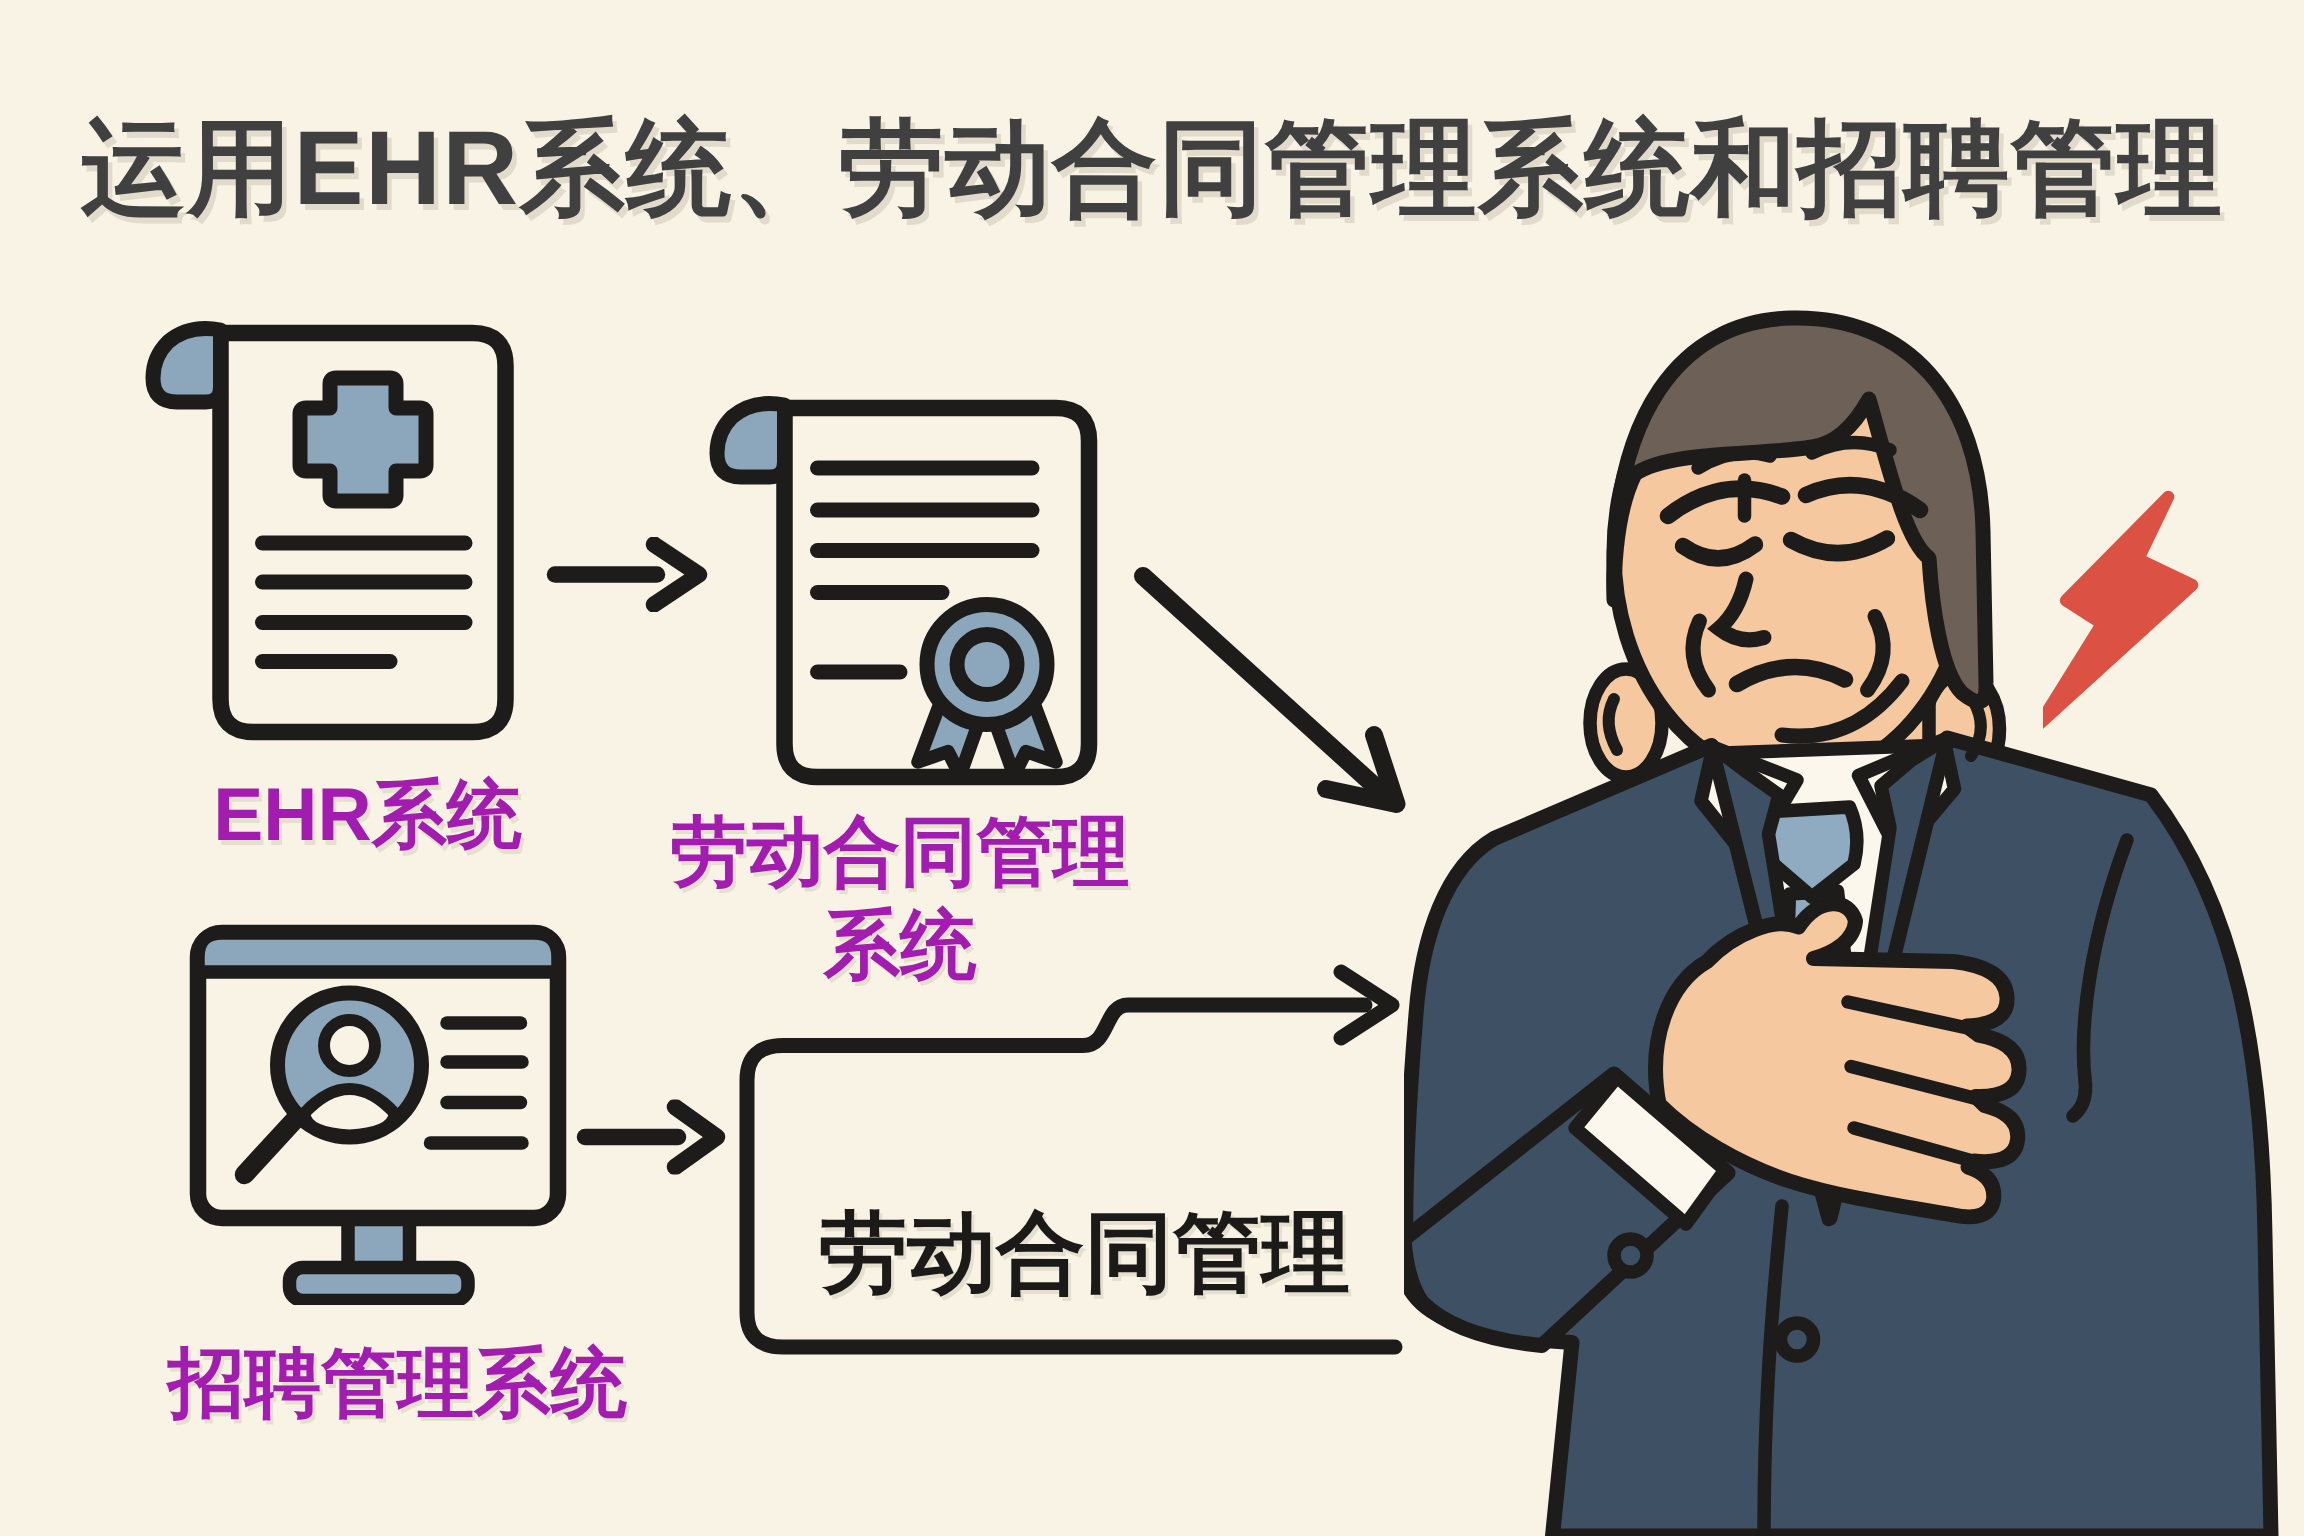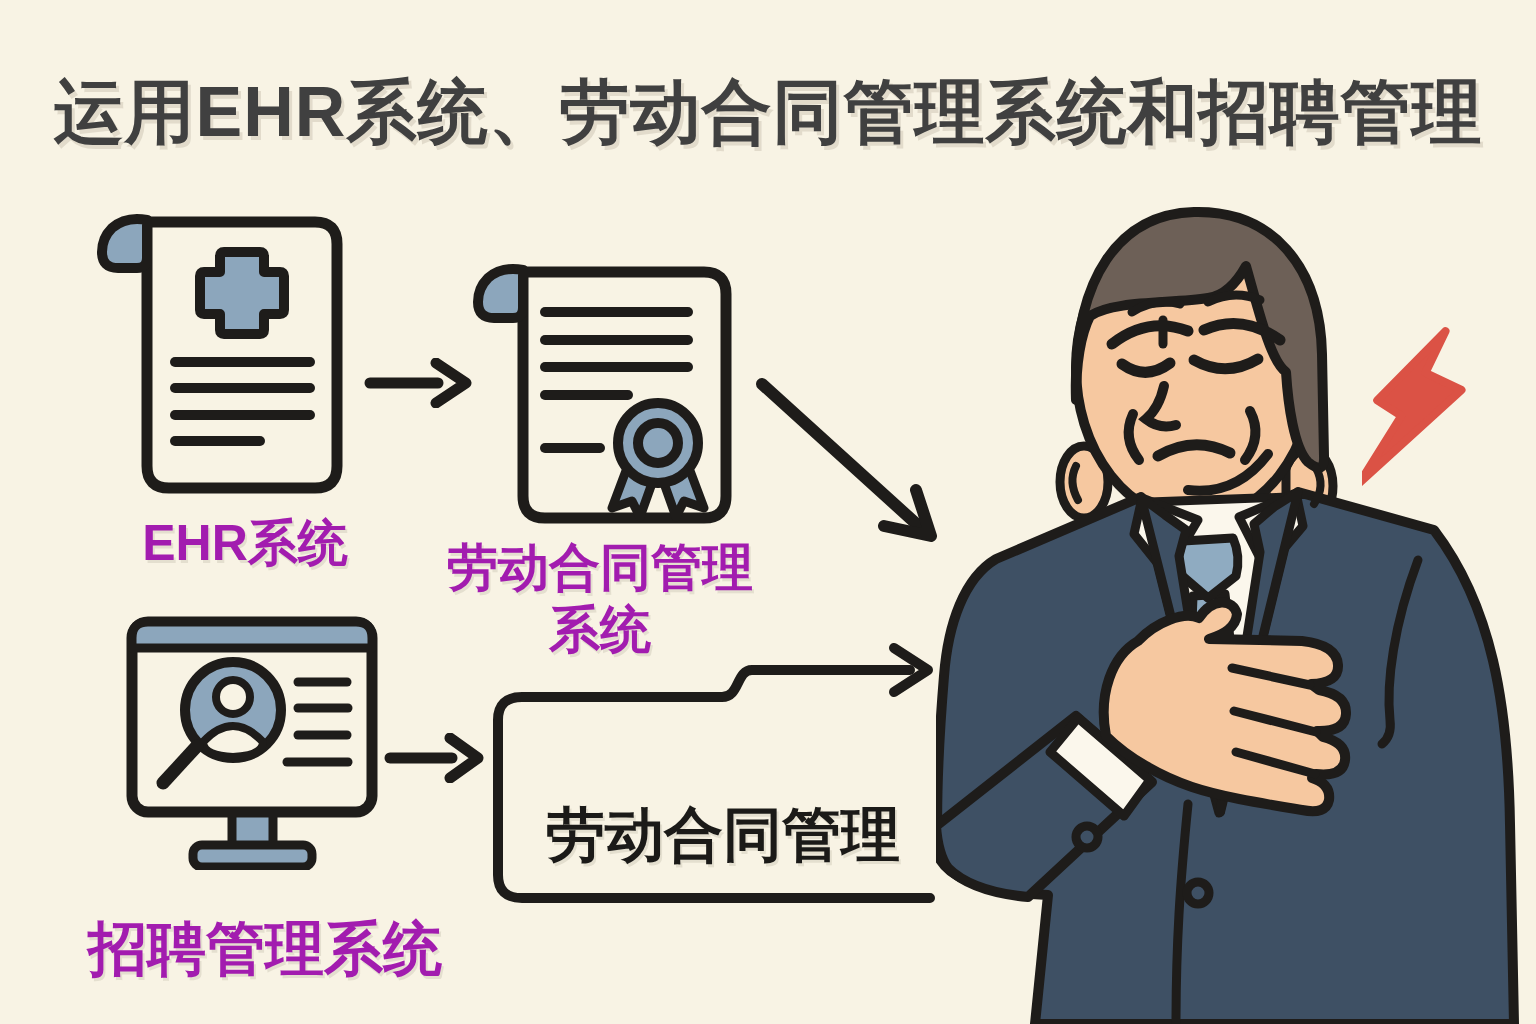--- a/index.html
+++ b/index.html
@@ -6,21 +6,21 @@
   .canvas{position:relative;width:1536px;height:1024px;background:#f8f3e4;overflow:hidden;
           font-family:"Liberation Sans",sans-serif;color:#1b1a18;}
   .abs{position:absolute;}
   .title{left:0;top:38px;width:1536px;text-align:center;font-size:70px;font-weight:900;
          line-height:1.1;letter-spacing:1px;color:#404040;
          text-shadow:3px 4px 0 rgba(90,80,60,.14);margin-top:36px;}
   .label{position:absolute;font-weight:900;text-align:center;color:#a21caf;
          text-shadow:2px 3px 0 rgba(90,80,60,.12);}
   .label-ehr{left:85px;top:510px;width:320px;font-size:50px;}
   .label-contract{left:415px;top:537px;width:370px;font-size:51px;line-height:1.22;}
-  .label-recruit{left:85px;top:910px;width:360px;font-size:59px;}
+  .label-recruit{left:85px;top:888px;width:360px;font-size:51px;}
   .box-text{position:absolute;font-weight:900;color:#1b1a18;font-size:59px;
             text-shadow:2px 3px 0 rgba(90,80,60,.12);}
   .box-line1{left:546px;top:722px;}
   .box-line2{left:546px;top:796px;}
   svg{display:block;}
 </style>
 </head>
 <body>
 
 <div class="canvas">

